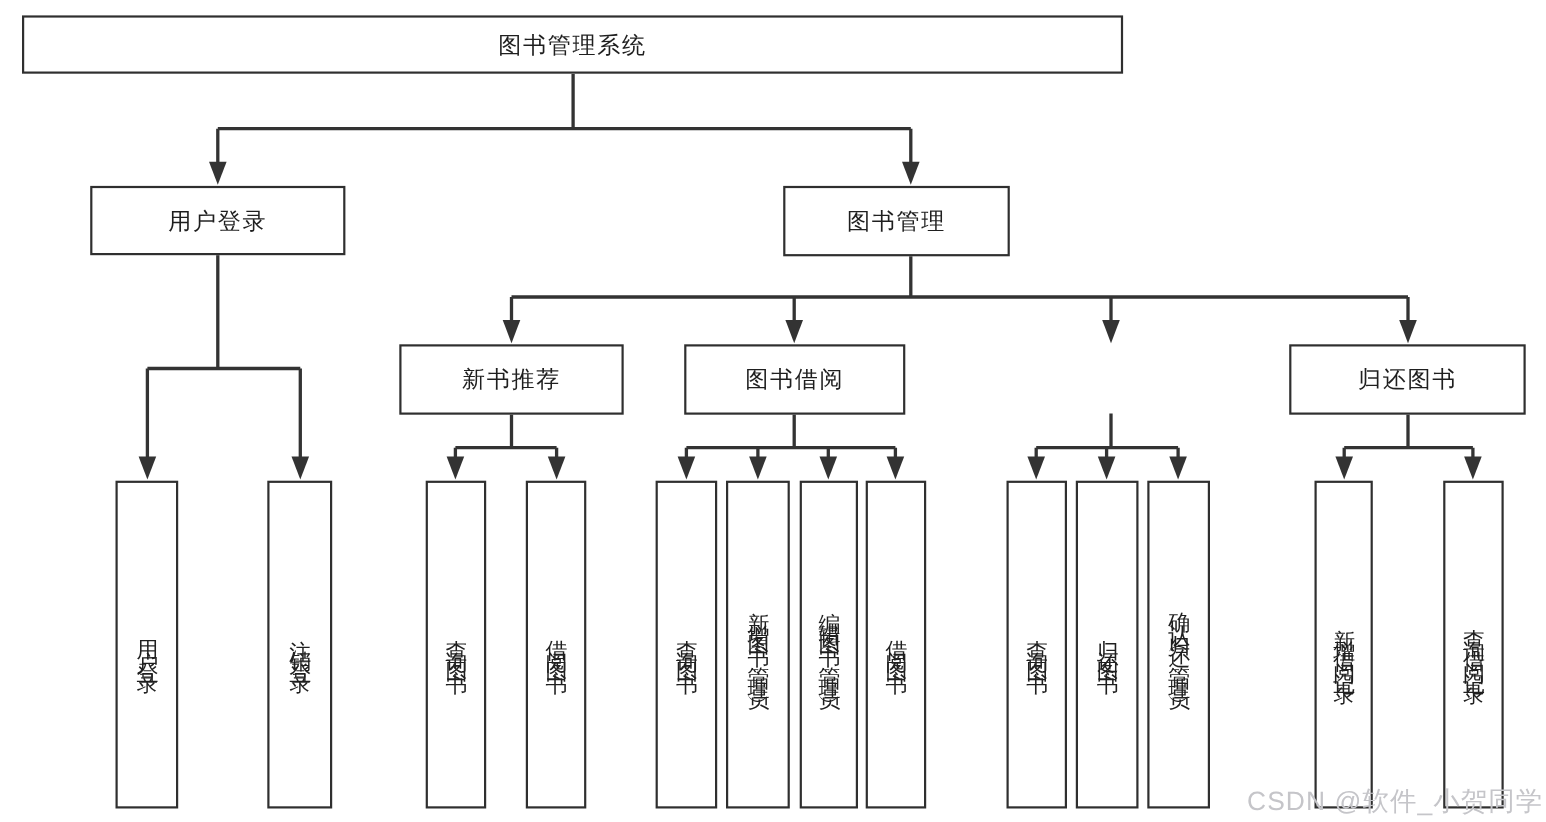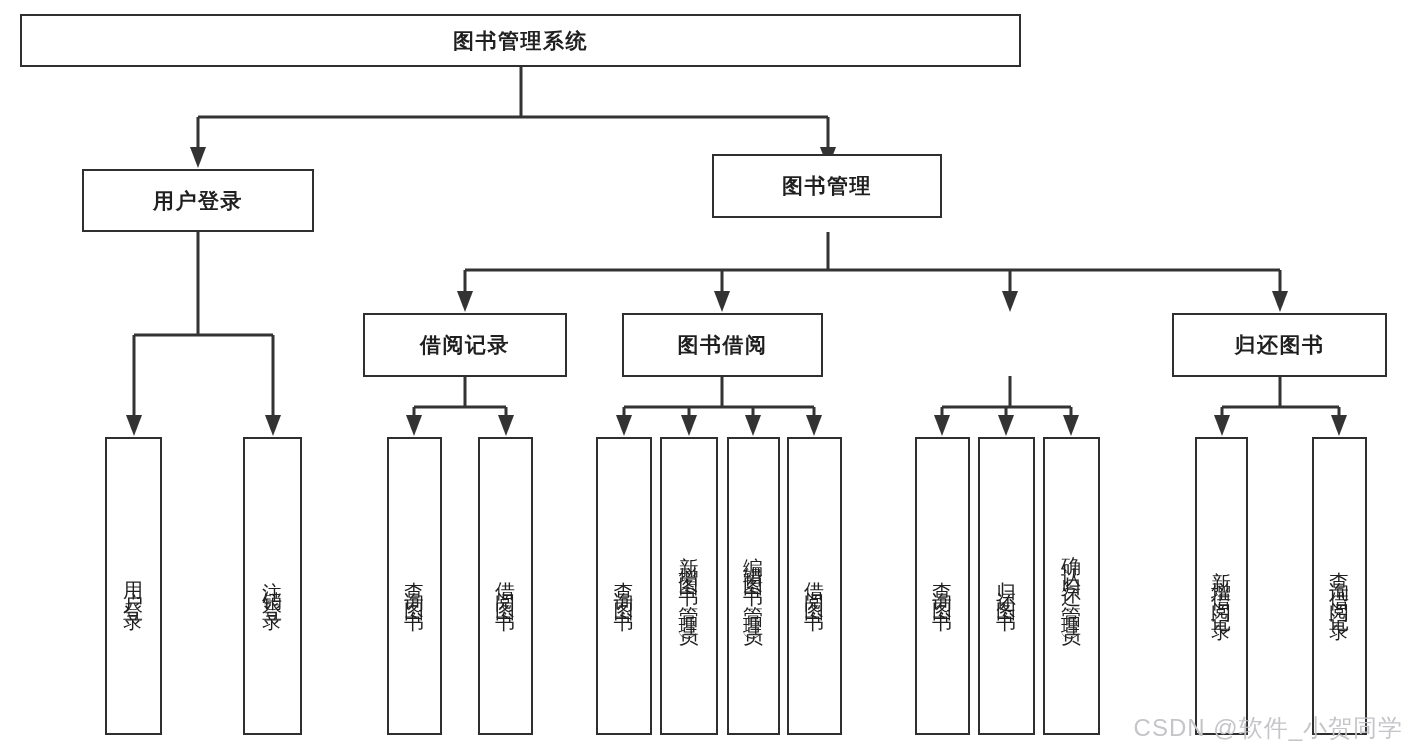--- a/index.html
+++ b/index.html
@@ -18,21 +18,21 @@
   .node{
     position:absolute;
     box-sizing:border-box;
     background:var(--bg-color);
     border:2px solid var(--border-color);
     display:flex;align-items:center;justify-content:center;
     color:var(--text-color);
     z-index:2;
   }
   .node.h span{
-    font-size:21px;letter-spacing:1.5px;font-weight:700;white-space:nowrap;
+    font-size:21px;letter-spacing:1.5px;font-weight:400;white-space:nowrap;
   }
   .node.v span{
     writing-mode:vertical-rl;
     font-size:20px;
     letter-spacing:10px;
     font-weight:500;
     line-height:1;
   }
   .watermark{
     position:absolute;right:2px;bottom:3px;z-index:3;
@@ -83,26 +83,26 @@
     <polygon points="1331,415 1347,415 1339,436"></polygon>
   </svg>
 
   <div class="node h" style="left:20px;top:14px;width:1001px;height:53px">
     <span>图书管理系统</span>
   </div>
 
   <div class="node h" style="left:82px;top:169px;width:232px;height:63px">
     <span>用户登录</span>
   </div>
-  <div class="node h" style="left:712px;top:154px;width:230px;height:64px">
+  <div class="node h" style="left:712px;top:169px;width:206px;height:64px">
     <span>图书管理</span>
   </div>
 
   <div class="node h" style="left:363px;top:313px;width:204px;height:64px">
-    <span>借阅记录</span>
+    <span>新书推荐</span>
   </div>
   <div class="node h" style="left:622px;top:313px;width:201px;height:64px">
     <span>图书借阅</span>
   </div>
   <div class="node h" style="left:1172px;top:313px;width:215px;height:64px">
     <span>归还图书</span>
   </div>
 
   <div class="node v" style="left:105px;top:437px;width:57px;height:298px">
     <span>用户登录</span>

